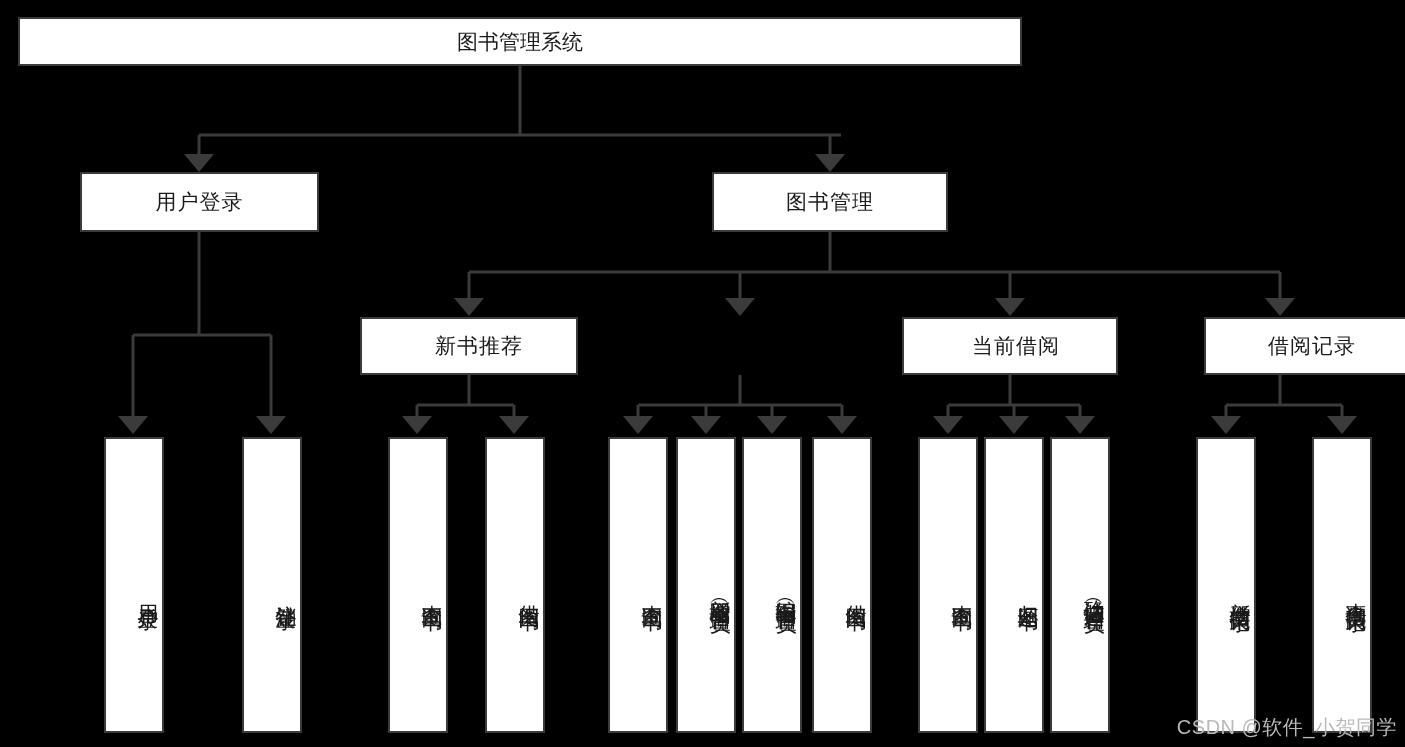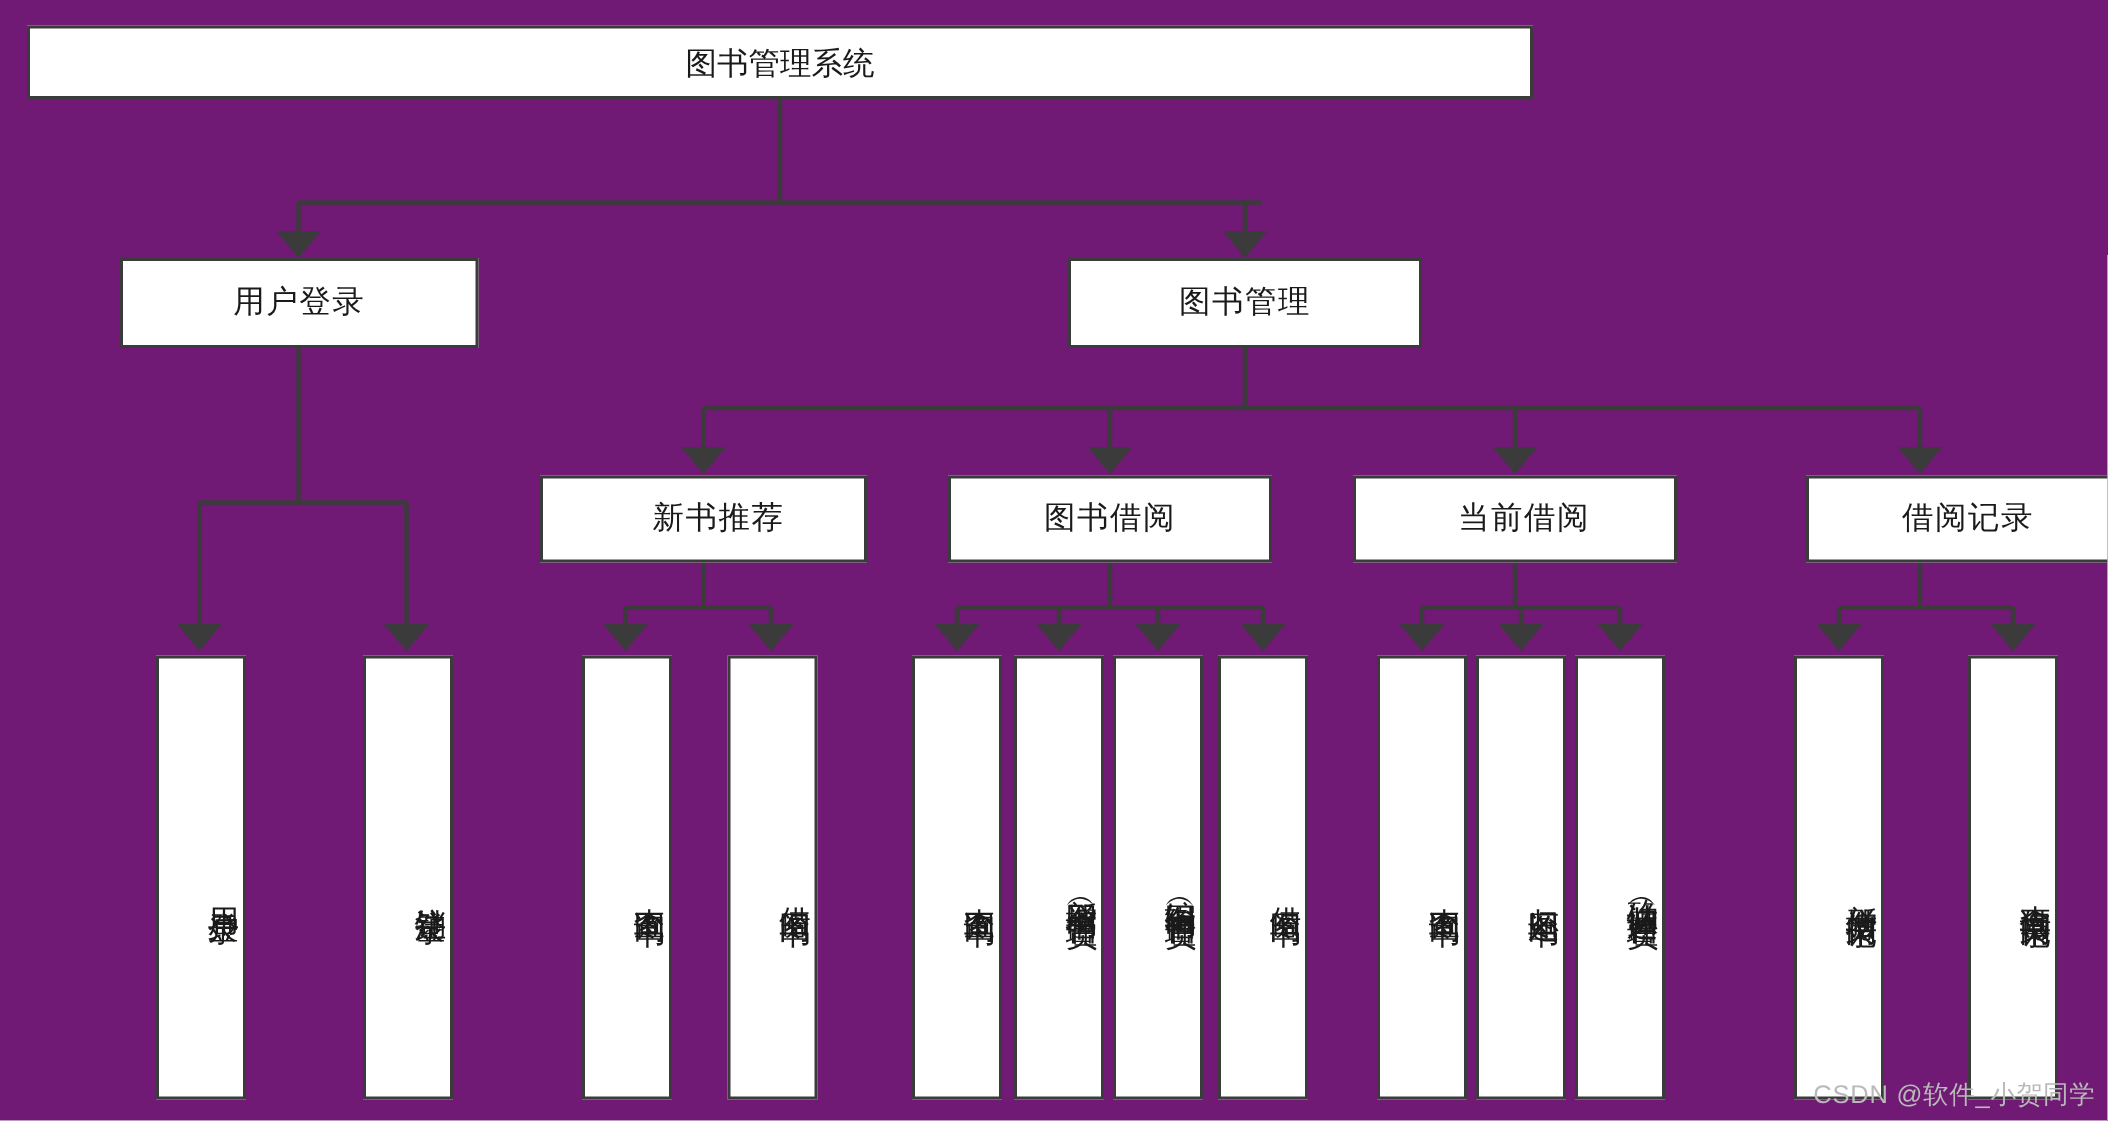--- a/index.html
+++ b/index.html
@@ -7,21 +7,21 @@
     padding: 0;
     background: #ffffff;
   }
   body {
     font-family: "Liberation Sans", "DejaVu Sans", sans-serif;
   }
   #canvas {
     position: relative;
     width: 1405px;
     height: 747px;
-    background: #701a75;
+    background: #000000;
     overflow: hidden;
   }
   #edges {
     position: absolute;
     left: 0;
     top: 0;
     width: 1405px;
     height: 747px;
     pointer-events: none;
   }
@@ -54,21 +54,21 @@
   }
   .node.vert .vlabel {
     writing-mode: vertical-rl;
     text-orientation: upright;
     display: block;
   }
   .watermark {
     position: absolute;
     right: 8px;
     bottom: 6px;
-    font-size: 17px;
+    font-size: 20px;
     color: #b9b9b9;
     letter-spacing: 0.5px;
     white-space: nowrap;
     user-select: none;
   }
 </style>
 </head>
 <body>
 
 <div id="canvas">
@@ -130,23 +130,20 @@
   <div class="node horiz" style="left:80px; top:172px; width:239px; height:60px;">
     <span>用户登录</span>
   </div>
   <div class="node horiz" style="left:712px; top:172px; width:236px; height:60px;">
     <span>图书管理</span>
   </div>
 
   <div class="node horiz" style="left:360px; top:317px; width:218px; height:58px;padding-left:20px;">
     <span>新书推荐</span>
   </div>
-  <div class="node horiz" style="left:632px; top:317px; width:216px; height:58px;">
-    <span>图书借阅</span>
-  </div>
   <div class="node horiz" style="left:902px; top:317px; width:216px; height:58px;padding-left:12px;">
     <span>当前借阅</span>
   </div>
   <div class="node horiz" style="left:1204px; top:317px; width:216px; height:58px;text-align:center;">
     <span>借阅记录</span>
   </div>
 
   <div class="node vert" style="left:104px; top:437px; width:60px; height:296px;">
     <span class="vlabel">用户登录</span>
   </div>

